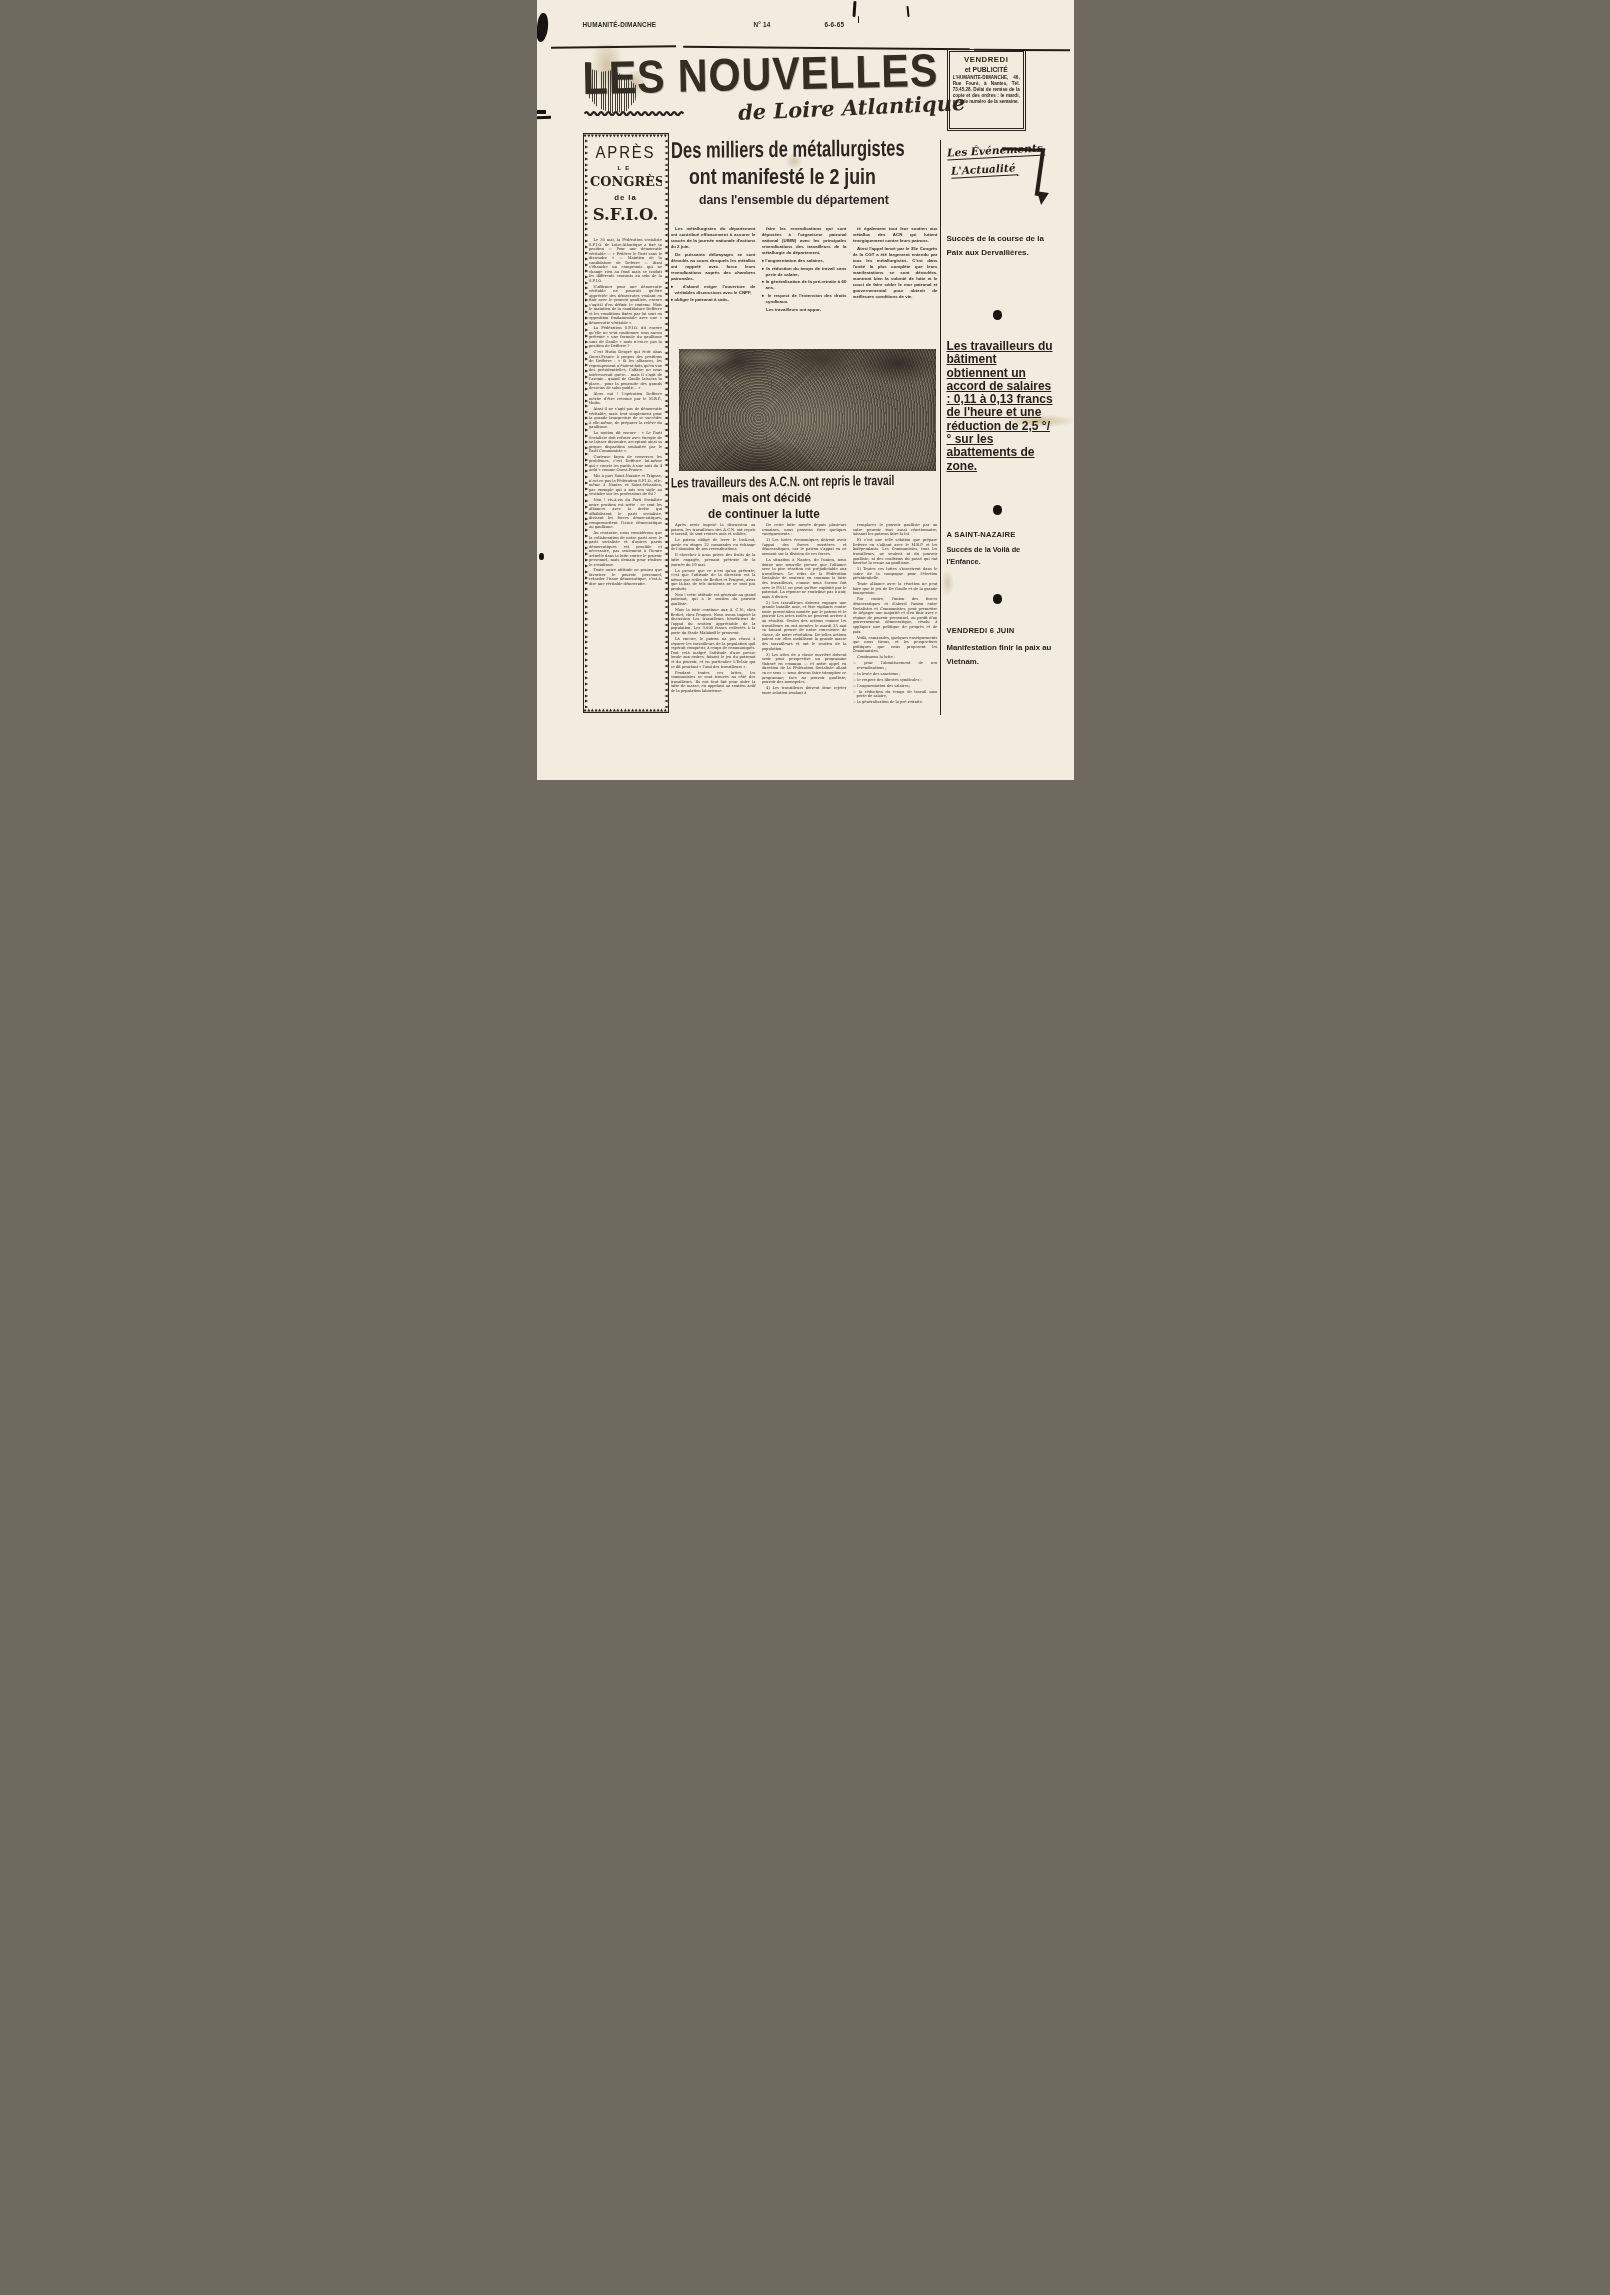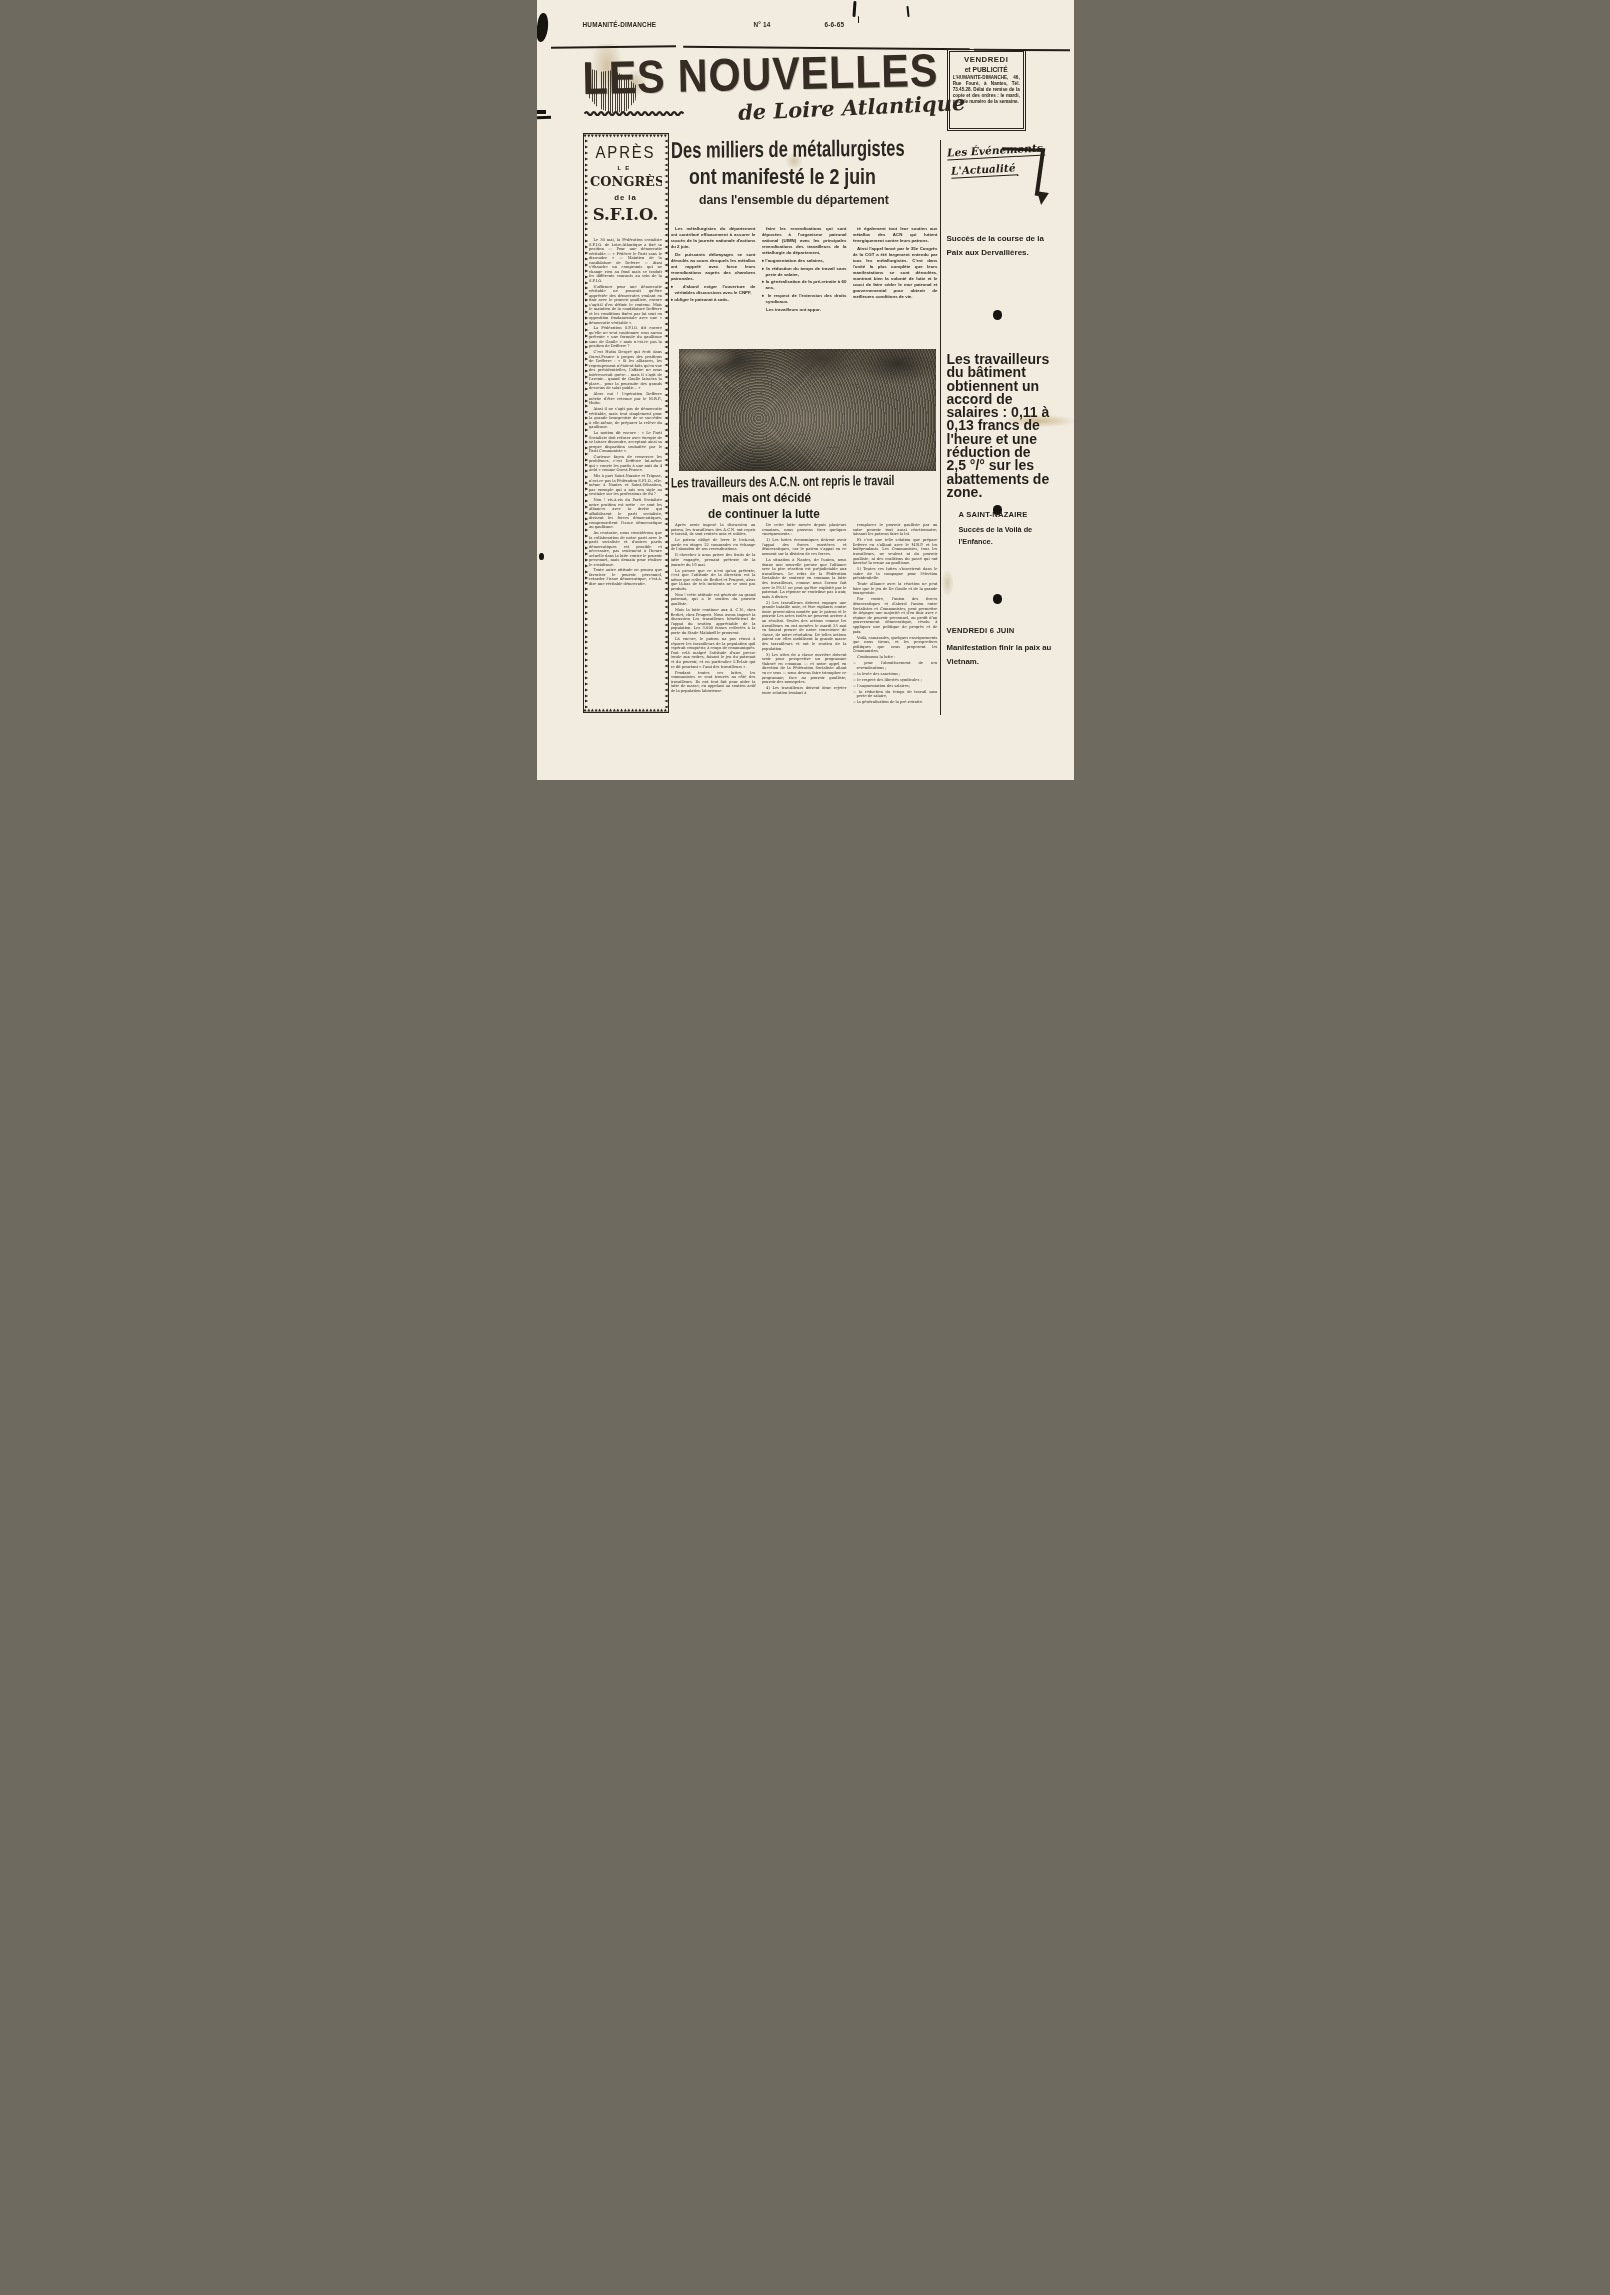--- a/index.html
+++ b/index.html
@@ -116,22 +116,22 @@
       font-size:10.6px;color:#241f18;white-space:nowrap;}
   .script1{left:410px;top:144px;transform:rotate(-3deg);border-bottom:1.4px solid #241f18;padding:0 1.8px 0.9px 0;}
   .script2{left:414px;top:163px;transform:rotate(-3deg);border-bottom:1.4px solid #241f18;padding:0 2.8px 0.9px 0;}
   .arrow-bar{position:absolute;left:465px;top:148px;width:40px;height:2.8px;background:#241f18;transform:rotate(2deg);}
   .arrow-shaft{position:absolute;left:501px;top:148px;width:4.1px;height:48px;background:#241f18;transform:rotate(8deg);}
   .arrow-head{position:absolute;left:499px;top:192px;width:0;height:0;border-left:6.9px solid transparent;
       border-right:6.9px solid transparent;border-top:13px solid #241f18;transform:rotate(8deg);}
   .sb-item{position:absolute;left:410px;width:107px;font-family:"Liberation Sans",sans-serif;font-weight:bold;
       color:#241f18;}
   .sb0{top:232px;font-size:8px;line-height:13.8px;}
-  .sb1{top:353px;font-size:14px;line-height:13.3px;}
-  .sb2{top:509px;font-size:7.3px;line-height:12px;margin-left:12px;}
+  .sb1{top:340px;font-size:12px;line-height:13.3px;text-decoration:underline;}
+  .sb2{top:529px;font-size:7.3px;line-height:12px;}
   .sb3{top:624px;font-size:7.8px;line-height:14.2px;}
   .sb-kicker{display:block;font-size:7.6px;margin-bottom:2.8px;letter-spacing:0.2px;}
   .dot{position:absolute;left:456px;width:9.6px;height:9.6px;border-radius:50%;background:#17130e;}
   .d1{top:310px;} .d2{top:505px;} .d3{top:594px;}
 </style>
 </head>
 <body>
 
 <div class="page">
 

